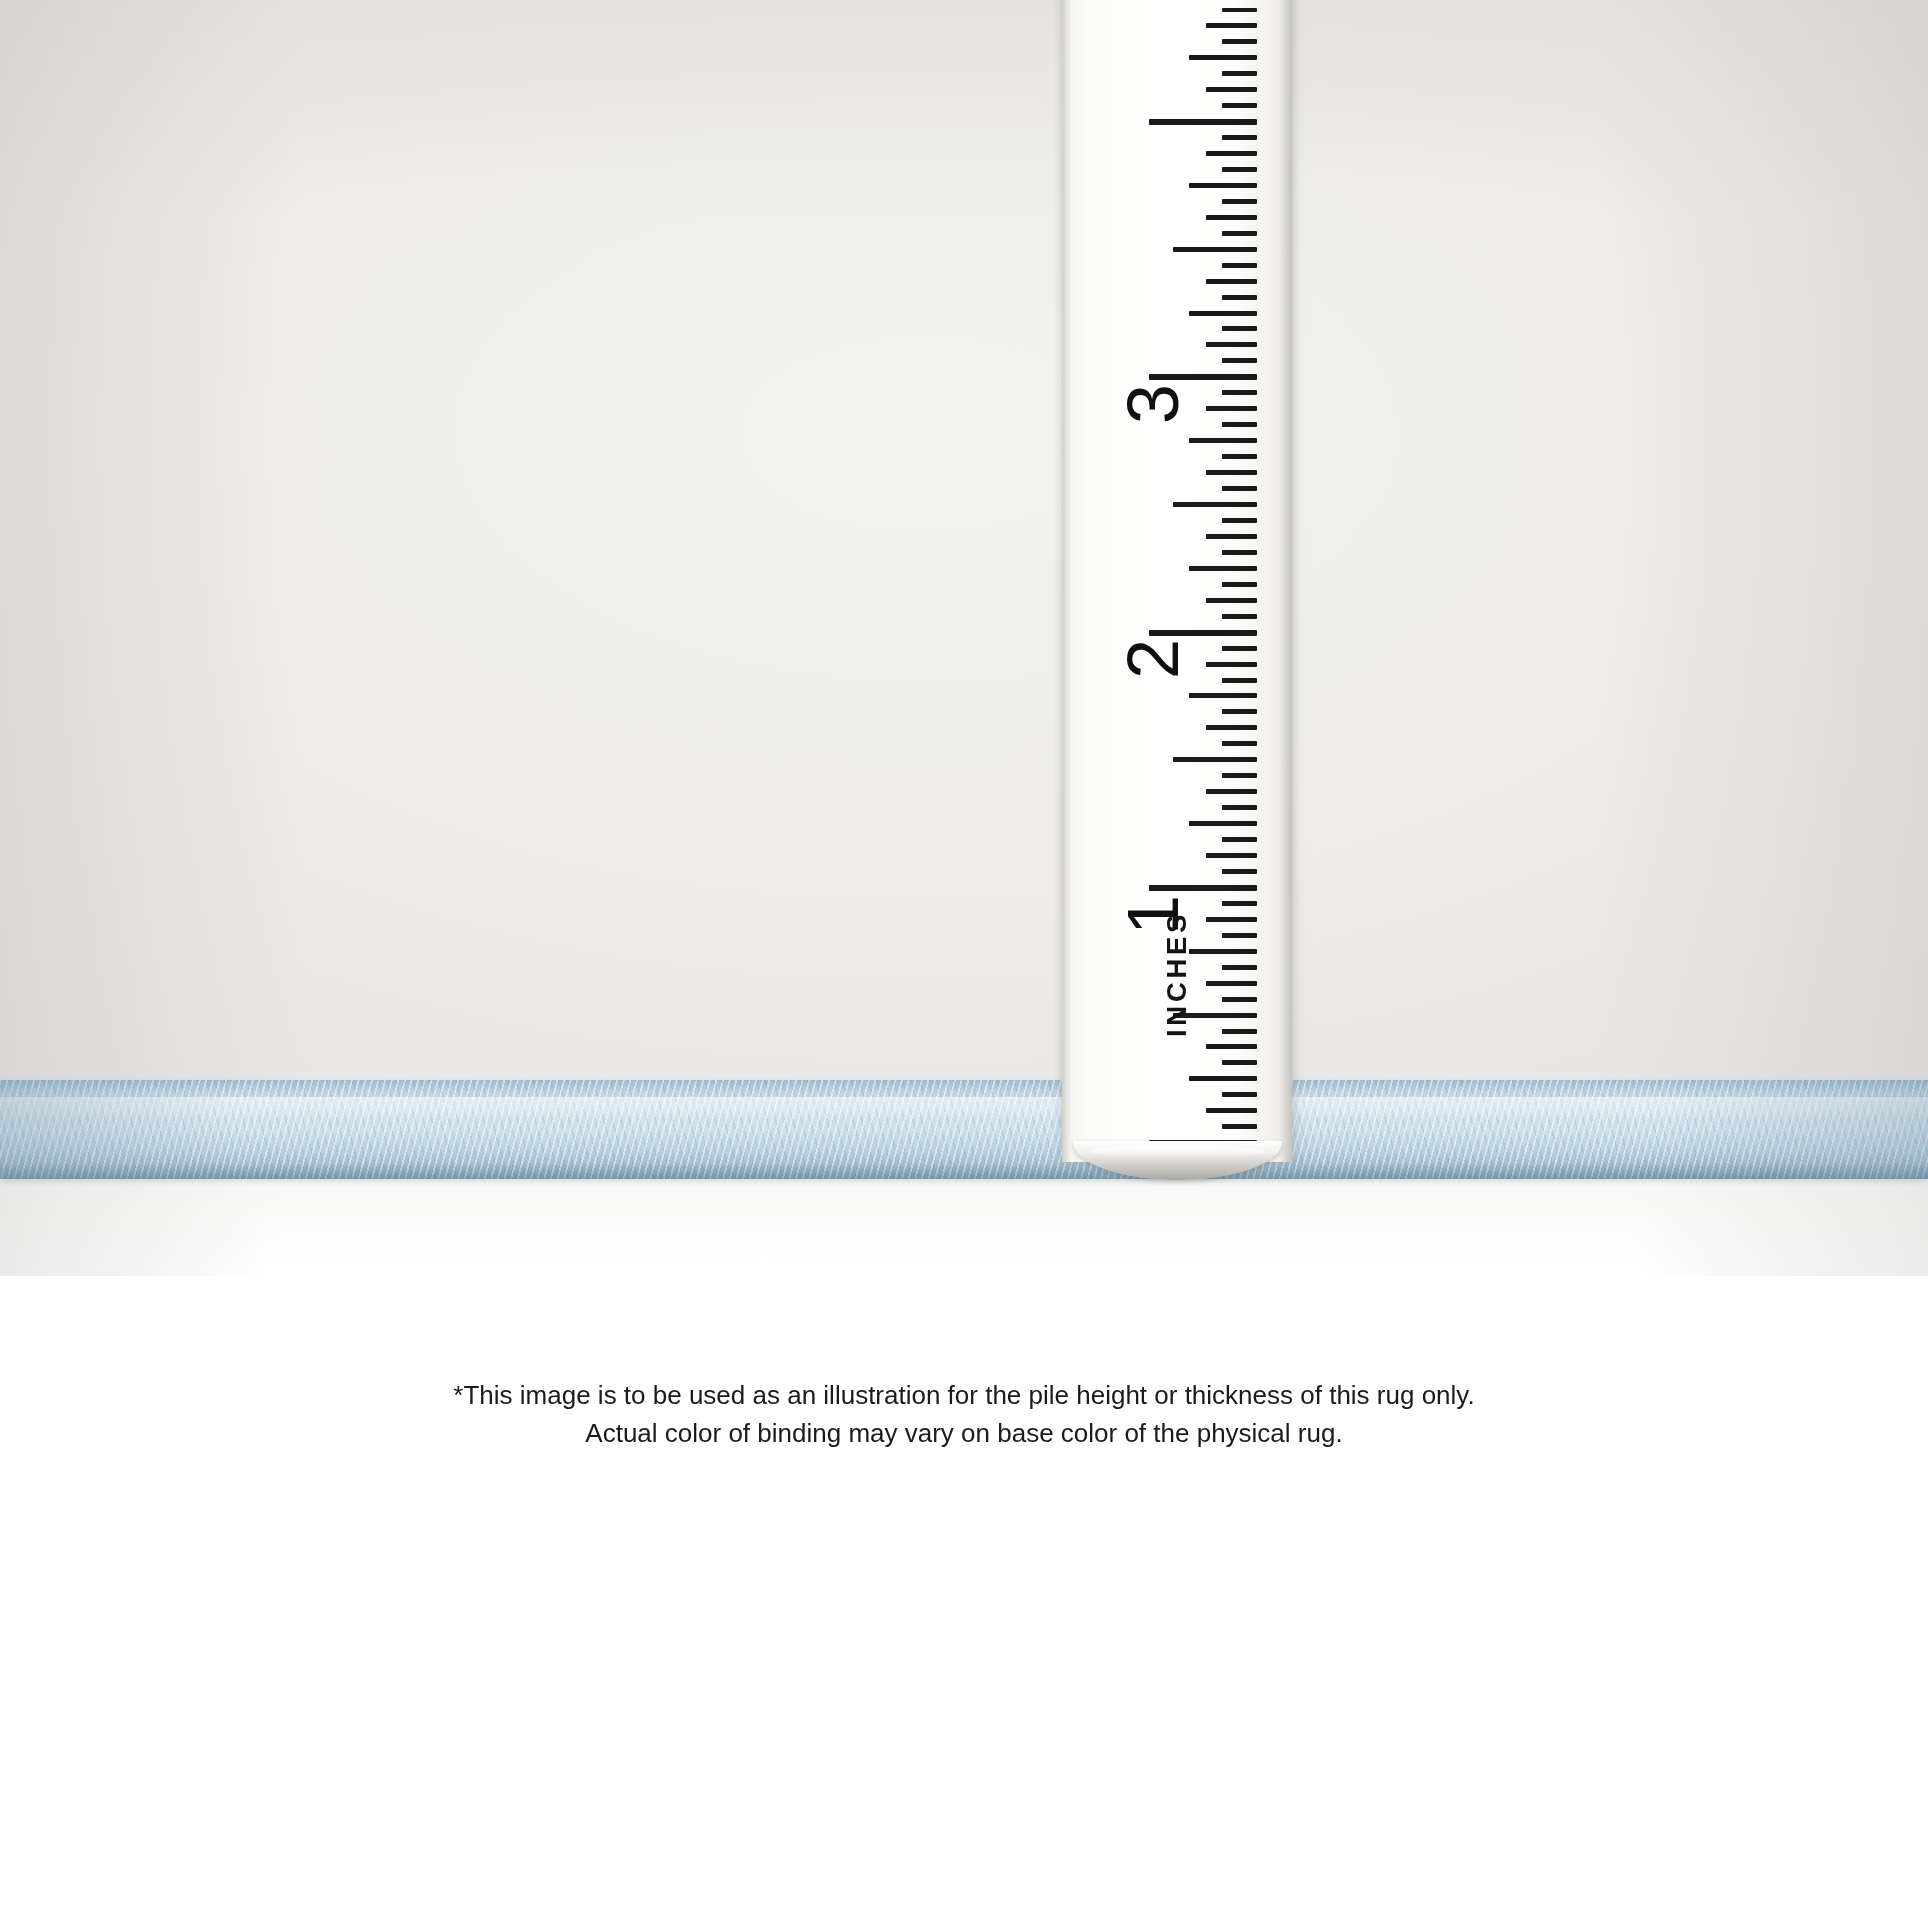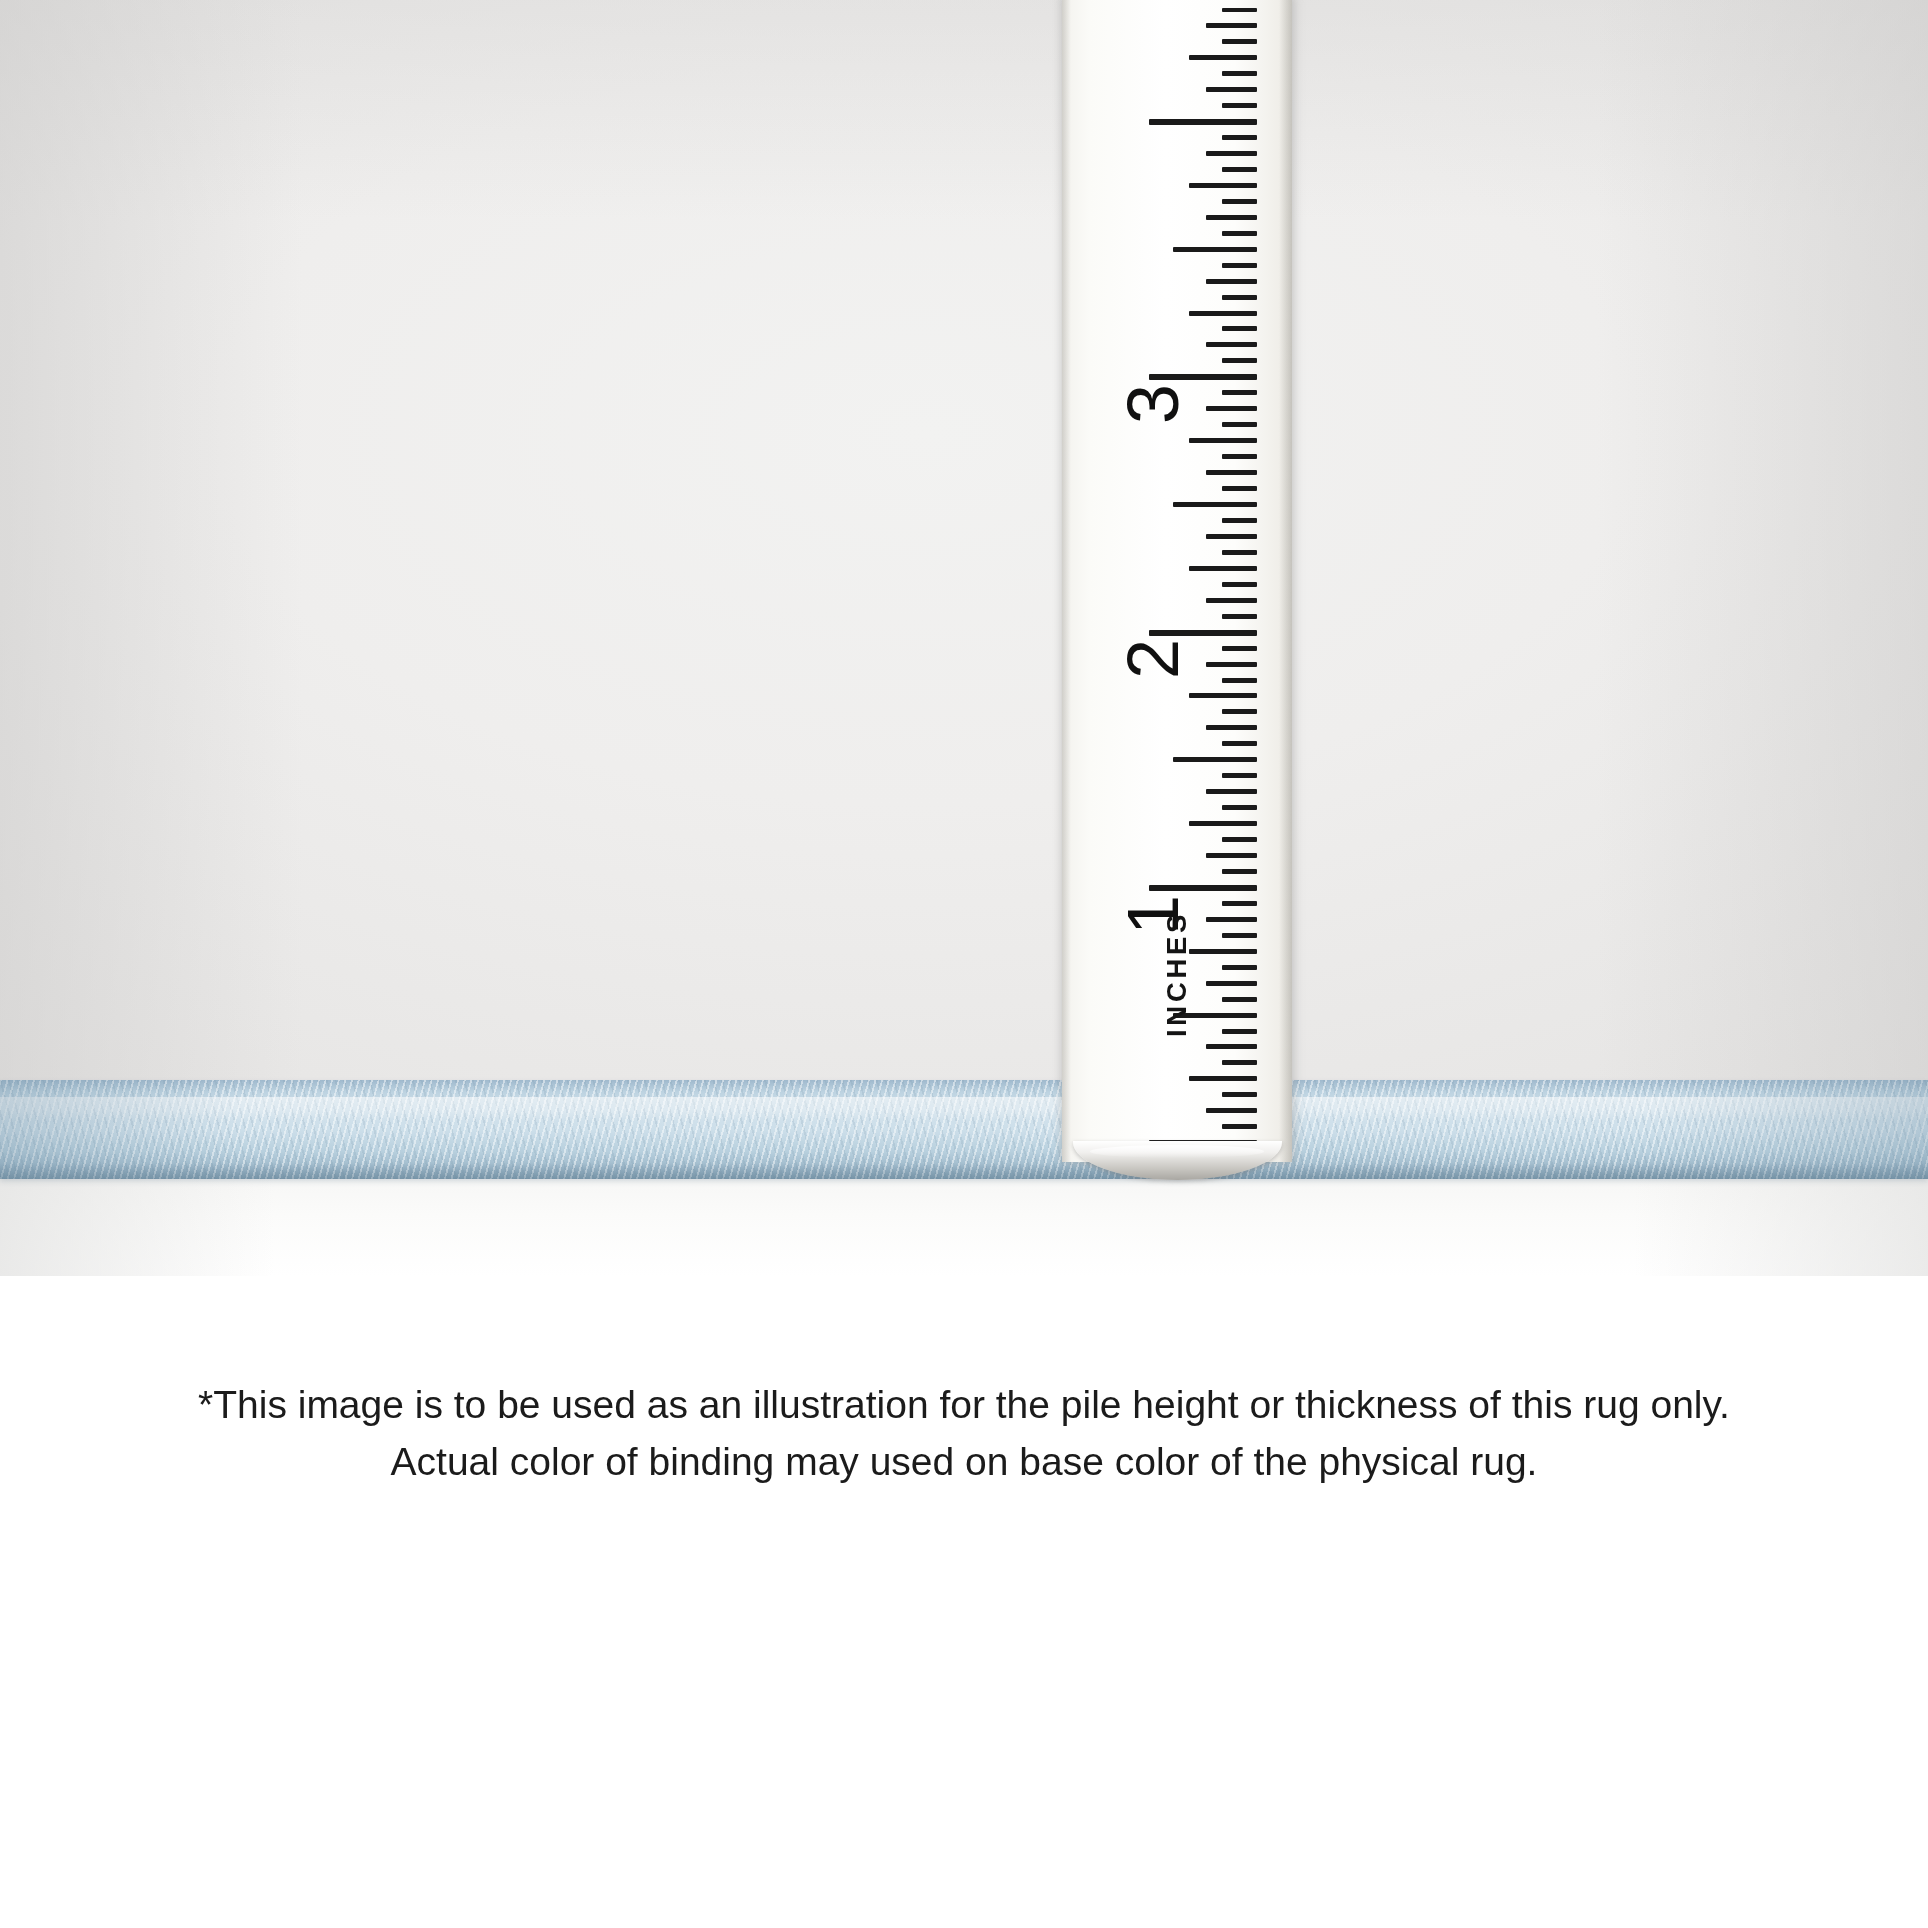--- a/index.html
+++ b/index.html
@@ -251,21 +251,21 @@
 
   
   .caption {
     position: absolute;
     left: 0;
     top: 1377px;
     width: 1928px;
     text-align: center;
     color: #1b1b1b;
     font-family: "Liberation Sans", sans-serif;
-    font-size: 39px;
+    font-size: 26px;
     line-height: 1.45;
     font-weight: 400;
   }
   .caption .line { display: block; }
 </style>
 </head>
 <body>
 
 <div id="scene">
 
@@ -376,17 +376,17 @@
     </div>
 
     <div class="ruler-tab">
       <div class="tab-sheen"></div>
     </div>
 
   </div>
 
   <div class="caption">
     <span class="line">*This image is to be used as an illustration for the pile height or thickness of this rug only.</span>
-    <span class="line">Actual color of binding may used on base color of the physical rug.</span>
+    <span class="line">Actual color of binding may vary on base color of the physical rug.</span>
   </div>
 
 </div>
 
 
 </body></html>

